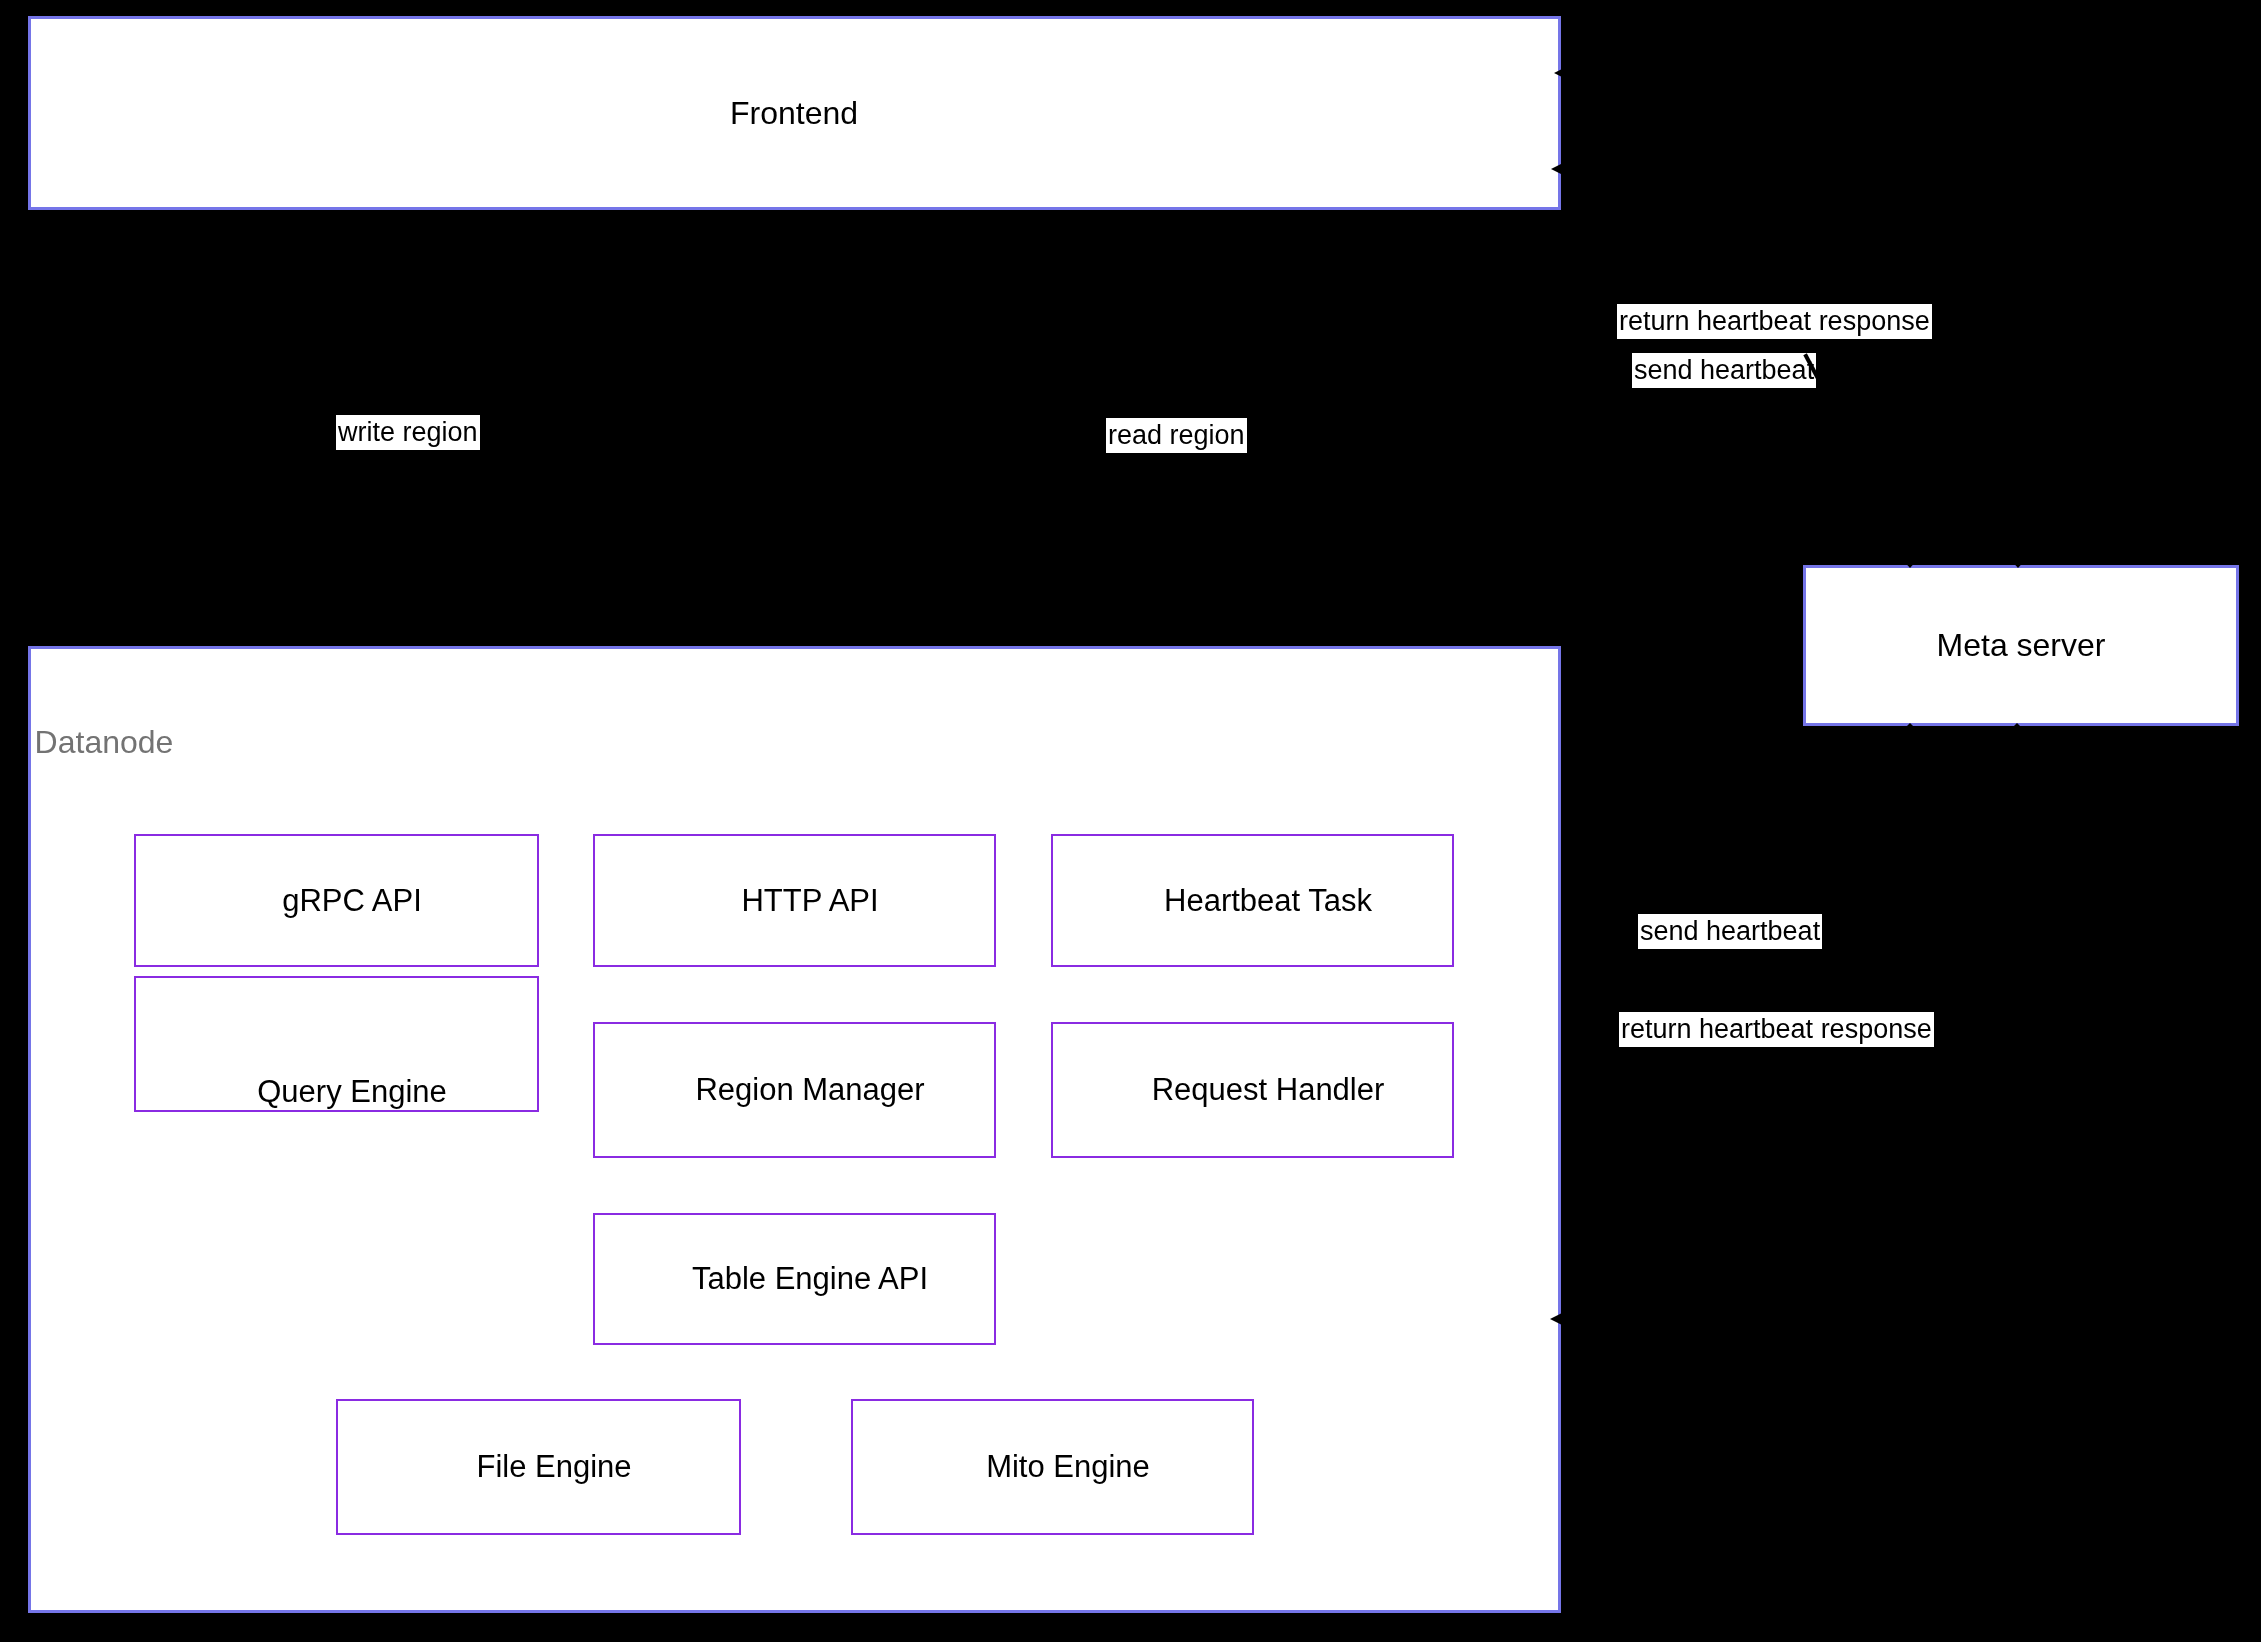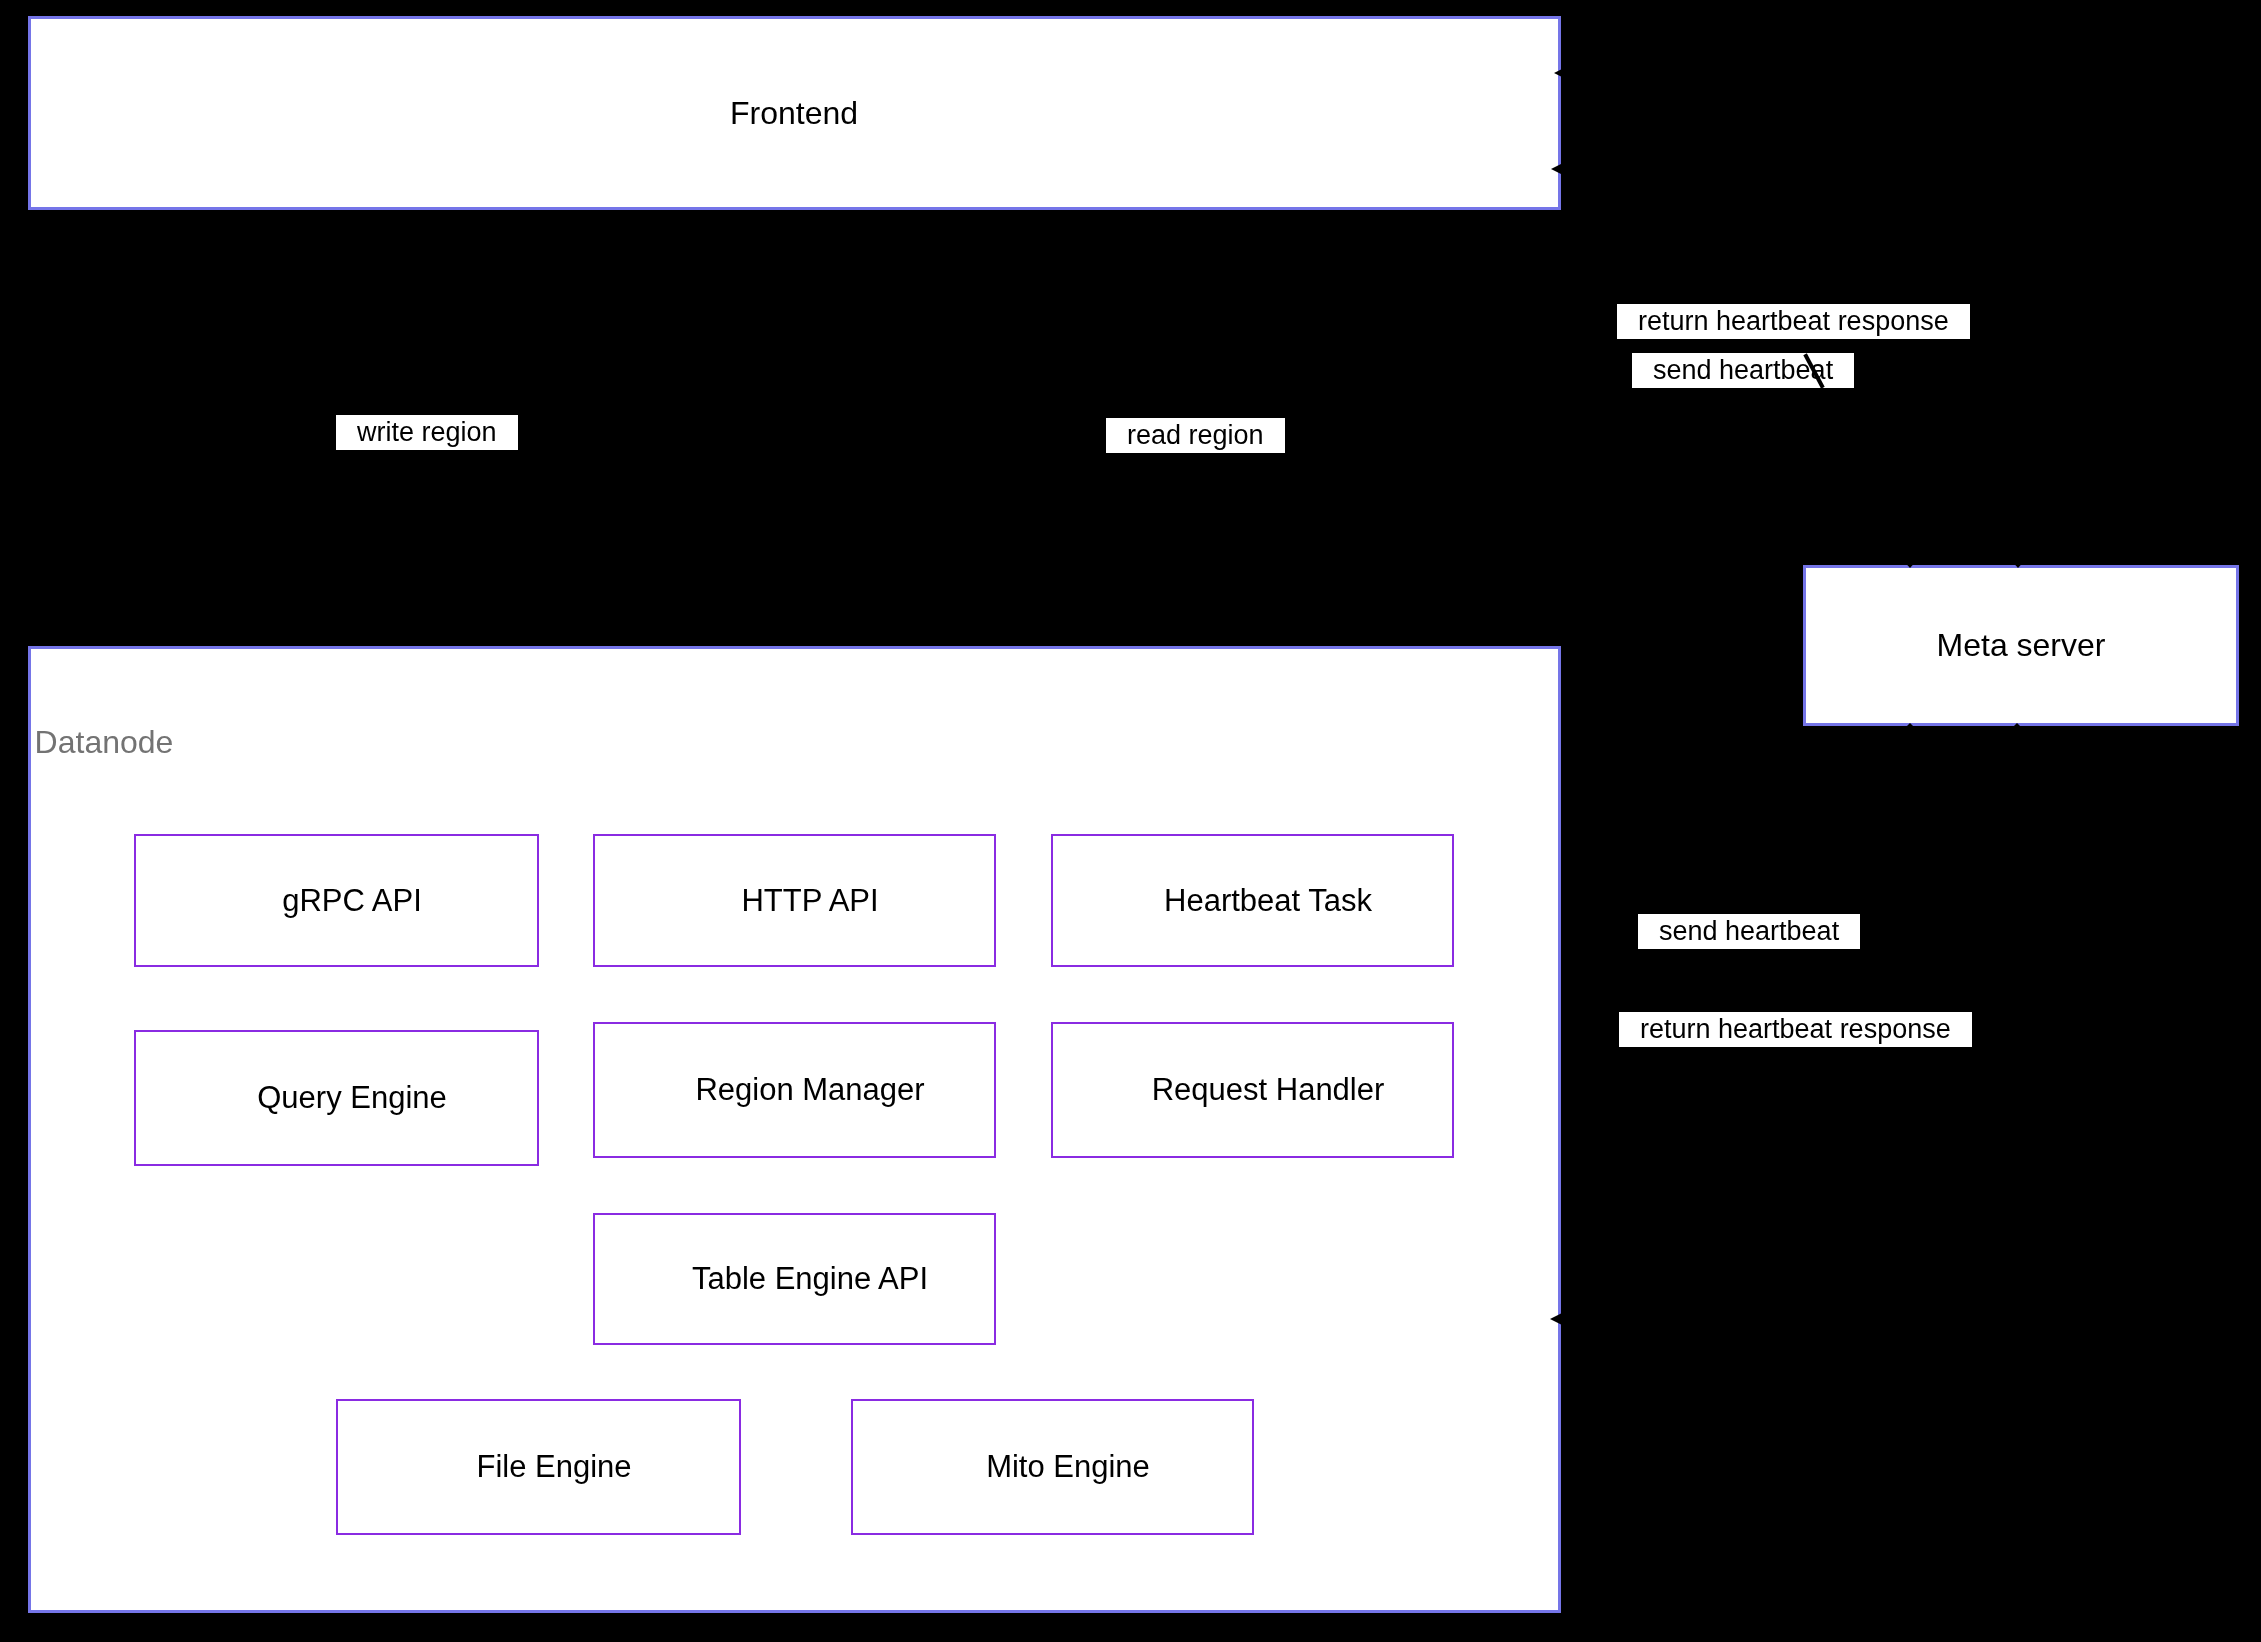--- a/index.html
+++ b/index.html
@@ -21,21 +21,21 @@
   .node-label{font-size:31px;color:#000;}
   .title-label{font-size:32px;color:#000;}
   .container-title{
     position:absolute;left:4px;right:0;top:75px;
     text-align:left;font-size:32px;color:#737373;
   }
   .edge-label{
     position:absolute;
     background:#fff;color:#000;
     font-size:27px;line-height:35px;
-    padding:0 21px;
+    padding:0 2px;
     white-space:nowrap;
   }
   
   .tick{position:absolute;background:#000;}
   .tri{position:absolute;width:0;height:0;}
   .tri-left{border-top:8.7px solid transparent;border-bottom:8.7px solid transparent;border-right:16px solid #000;}
   .tri-down{border-left:8px solid transparent;border-right:8px solid transparent;border-top:9.4px solid #000;}
   .tri-up{border-left:6.7px solid transparent;border-right:6.7px solid transparent;border-bottom:6.7px solid #000;}
   .diag{
     position:absolute;width:4px;height:38px;background:#000;
@@ -60,21 +60,21 @@
 <div class="node inner" style="left:134px;top:834px;width:405px;height:133px;">
   <span class="node-label">gRPC API</span>
 </div>
 <div class="node inner" style="left:593px;top:834px;width:403px;height:133px;">
   <span class="node-label">HTTP API</span>
 </div>
 <div class="node inner" style="left:1051px;top:834px;width:403px;height:133px;">
   <span class="node-label">Heartbeat Task</span>
 </div>
 
-<div class="node inner" style="left:134px;top:1030px;width:405px;height:136px;">
+<div class="node inner" style="left:134px;top:976px;width:405px;height:136px;align-items:flex-end;">
   <span class="node-label">Query Engine</span>
 </div>
 <div class="node inner" style="left:593px;top:1022px;width:403px;height:136px;">
   <span class="node-label">Region Manager</span>
 </div>
 <div class="node inner" style="left:1051px;top:1022px;width:403px;height:136px;">
   <span class="node-label">Request Handler</span>
 </div>
 
 <div class="node inner" style="left:593px;top:1213px;width:403px;height:132px;">

